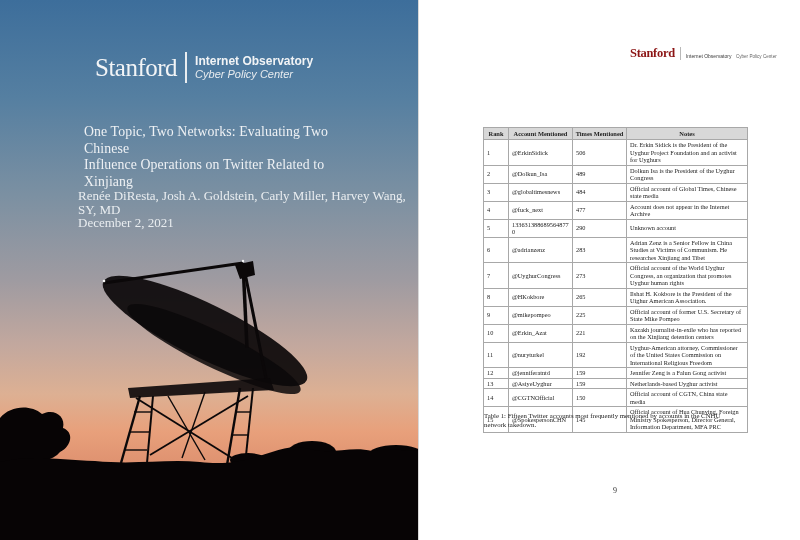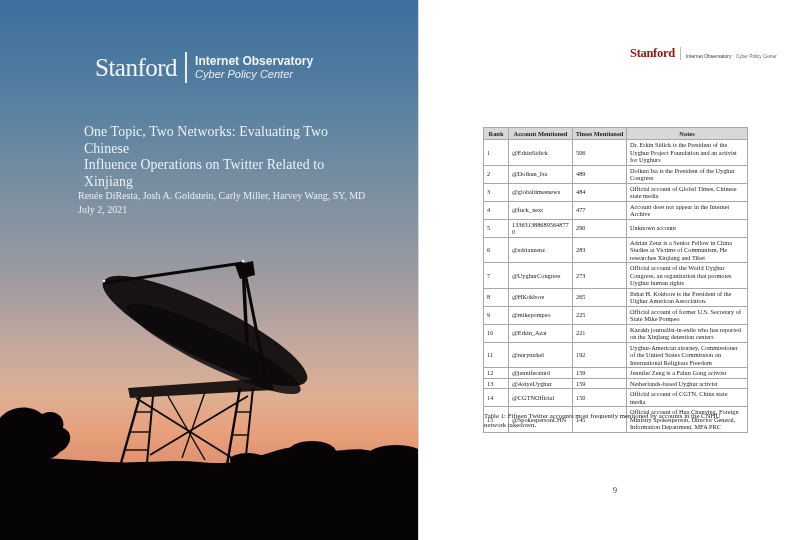--- a/index.html
+++ b/index.html
@@ -14,21 +14,21 @@
   .brand{position:absolute;left:95px;top:52px;display:flex;align-items:center;color:#f2f4f6;}
   .brand-word{font-family:"Liberation Serif",serif;font-size:25px;letter-spacing:-0.5px;line-height:1;padding-right:8px;}
   .brand-bar{width:2px;height:31px;background:#e9edf0;margin-right:8px;}
   .brand-unit{font-family:"Liberation Sans",sans-serif;display:flex;flex-direction:column;justify-content:center;}
   .brand-unit .line1{font-size:12px;font-weight:bold;line-height:14px;}
   .brand-unit .line2{font-size:11px;font-style:italic;line-height:13px;color:#e8ecef;}
   .cover-title{
     position:absolute;left:84px;top:124px;width:292px;
     font-size:13.8px;line-height:16.5px;color:#eef1f4;letter-spacing:0.1px;
   }
-  .cover-byline{position:absolute;left:78px;top:189px;color:#e9edf0;font-size:10px;line-height:13.5px;}
+  .cover-byline{position:absolute;left:78px;top:189px;color:#e9edf0;font-size:13px;line-height:13.5px;}
   
   .gutter{position:absolute;left:418px;top:0;width:1px;height:540px;background:#d8d8d8;}
   
   .rpage{position:absolute;left:419px;top:0;width:381px;height:540px;background:#ffffff;}
   .rp-header{position:absolute;left:211px;top:44px;display:flex;align-items:center;}
   .rp-brand{color:var(--cardinal,#8C1515);font-family:"Liberation Serif",serif;font-weight:bold;
             font-size:12.5px;letter-spacing:-0.3px;padding-right:5px;line-height:1;}
   .rp-bar{width:1px;height:13px;background:#b9b9b9;margin-right:5px;}
   .rp-unit{font-family:"Liberation Sans",sans-serif;color:#3a3a3a;}
   .rp-unit .line1{font-size:5px;line-height:6.5px;}
@@ -111,21 +111,21 @@
         <span class="line1">Internet Observatory</span>
         <span class="line2">Cyber Policy Center</span>
       </span>
     </div>
     <div class="cover-title">
       <div>One Topic, Two Networks: Evaluating Two Chinese</div>
       <div>Influence Operations on Twitter Related to Xinjiang</div>
     </div>
     <div class="cover-byline">
       <div>Renée DiResta, Josh A. Goldstein, Carly Miller, Harvey Wang, SY, MD</div>
-      <div>July 2, 2021</div>
+      <div>December 2, 2021</div>
     </div>
   </div>
 </div>
 
 <div class="gutter"></div>
 
 <div class="rpage">
   <div class="rp-header">
     <span class="rp-brand">Stanford</span>
     <span class="rp-bar"></span>

